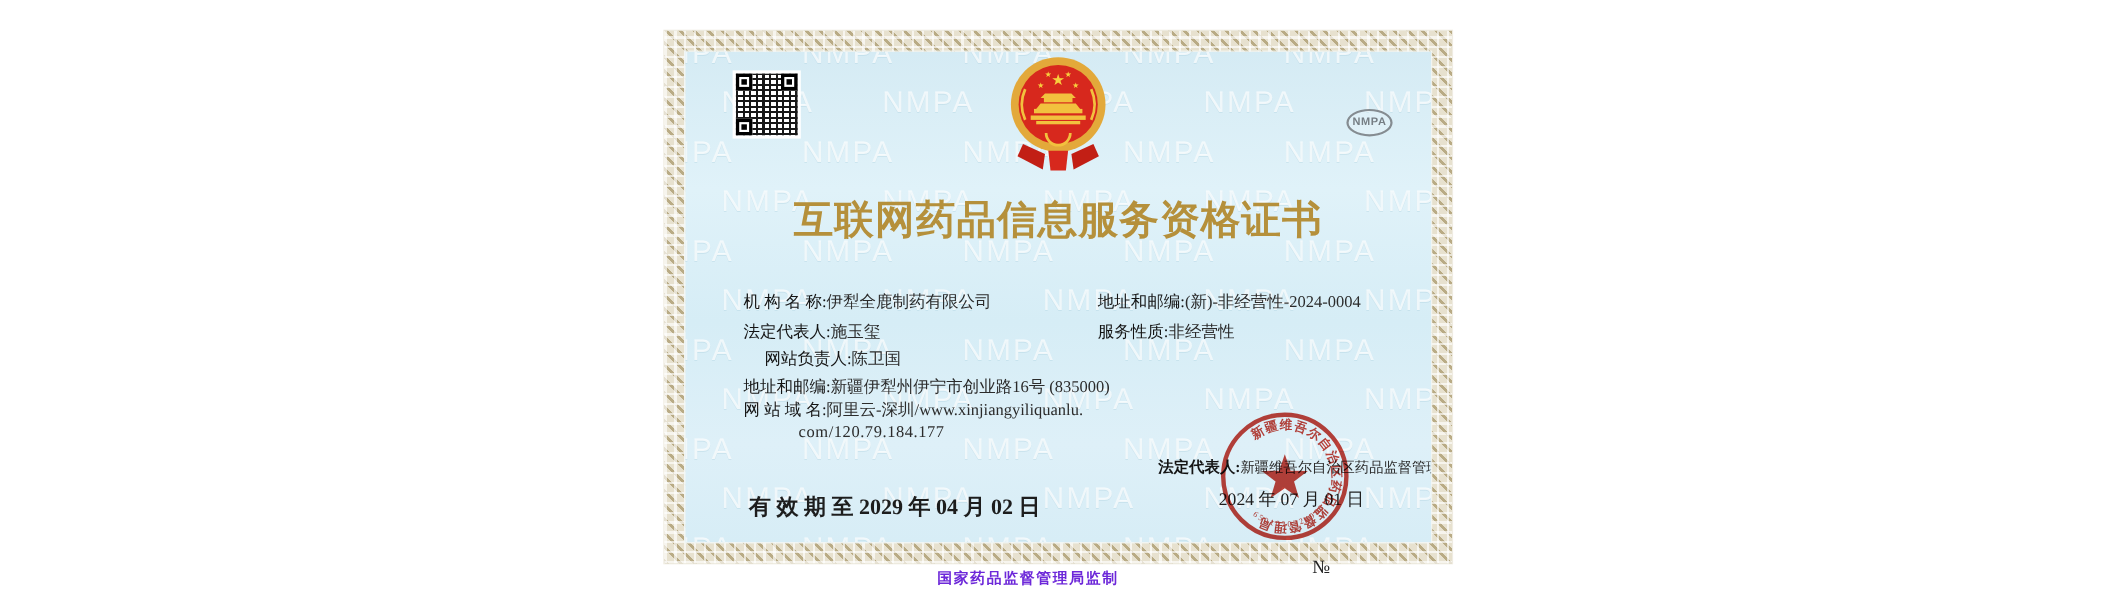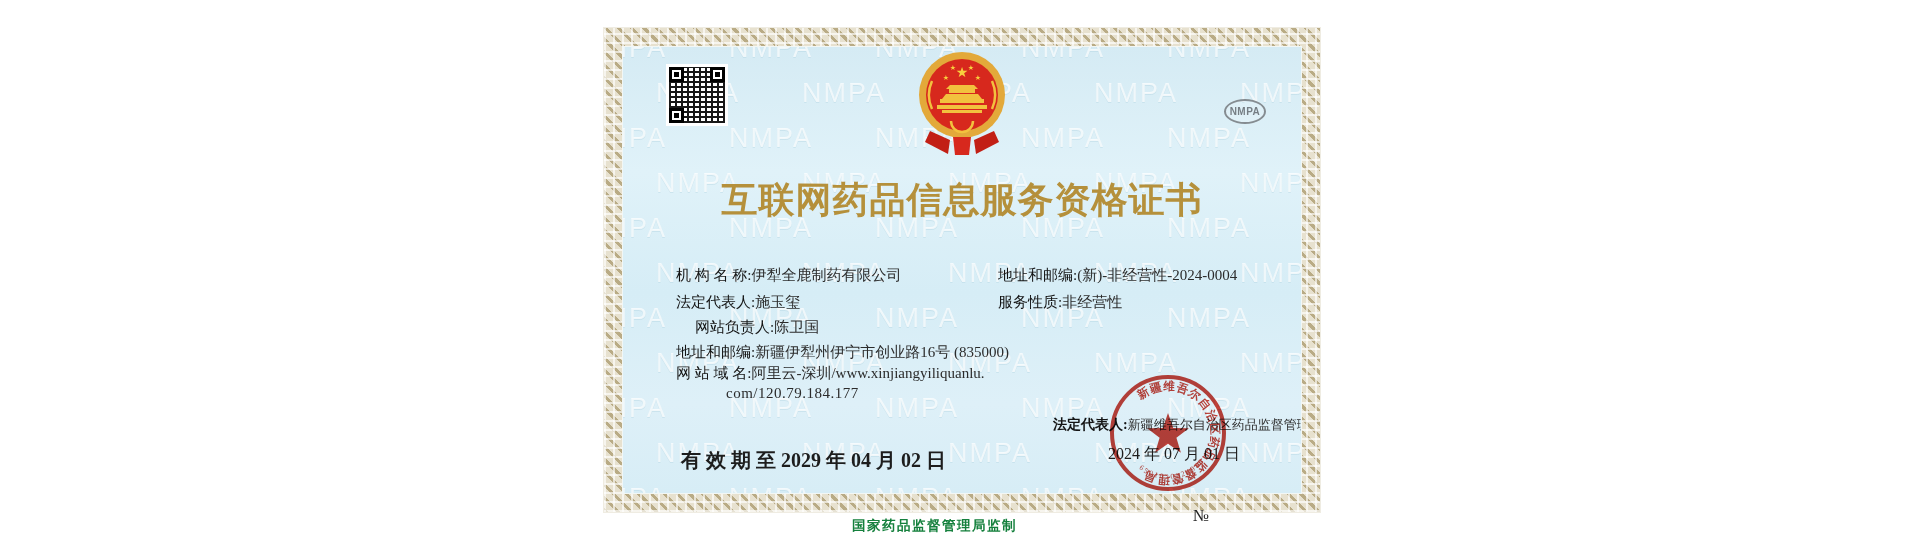--- a/index.html
+++ b/index.html
@@ -86,21 +86,21 @@
   .issuer .val{color:#2b2b2b;}
   .issue-date{position:absolute;left:485px;top:397px;font-size:16px;color:#1d1d1d;white-space:nowrap;}
   .validity{position:absolute;left:58px;top:400px;font-size:20px;font-weight:700;color:#1d1d1d;white-space:nowrap;}
 
   
   .stamp{position:absolute;left:485px;top:326px;opacity:.88;mix-blend-mode:multiply;}
 
   
   .producer{
     position:absolute;left:852px;top:517px;font-size:13.5px;font-weight:700;
-    color:#15803d;letter-spacing:1.5px;white-space:nowrap;
+    color:#6d28d9;letter-spacing:1.5px;white-space:nowrap;
   }
   .numero{position:absolute;left:1193px;top:506px;font-size:17px;color:#222;}
 </style>
 </head>
 <body>
 
 <div class="page">
 
   <div class="cert">
     <div class="cert-inner">

